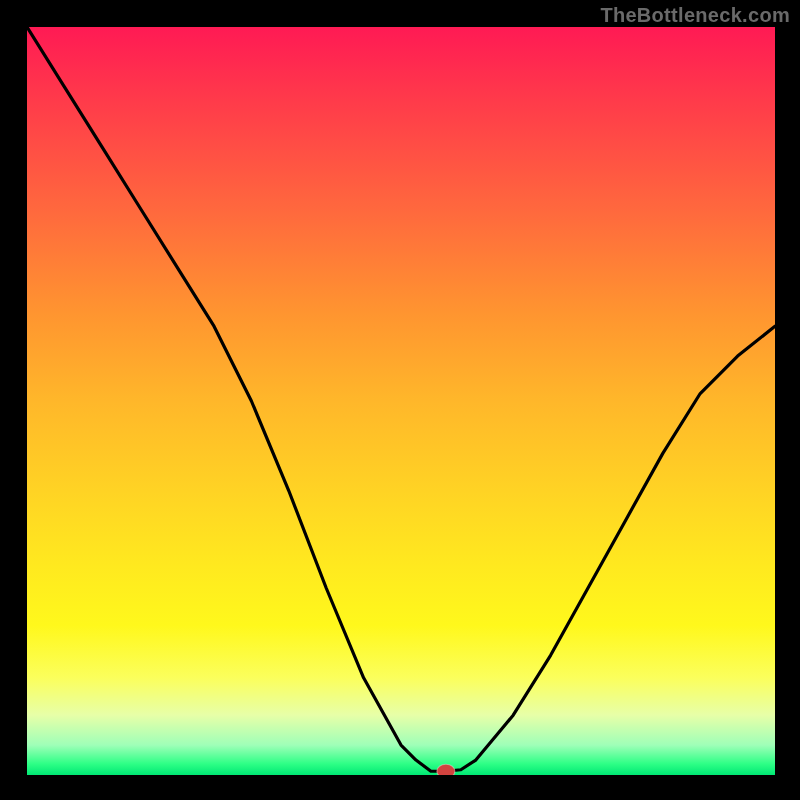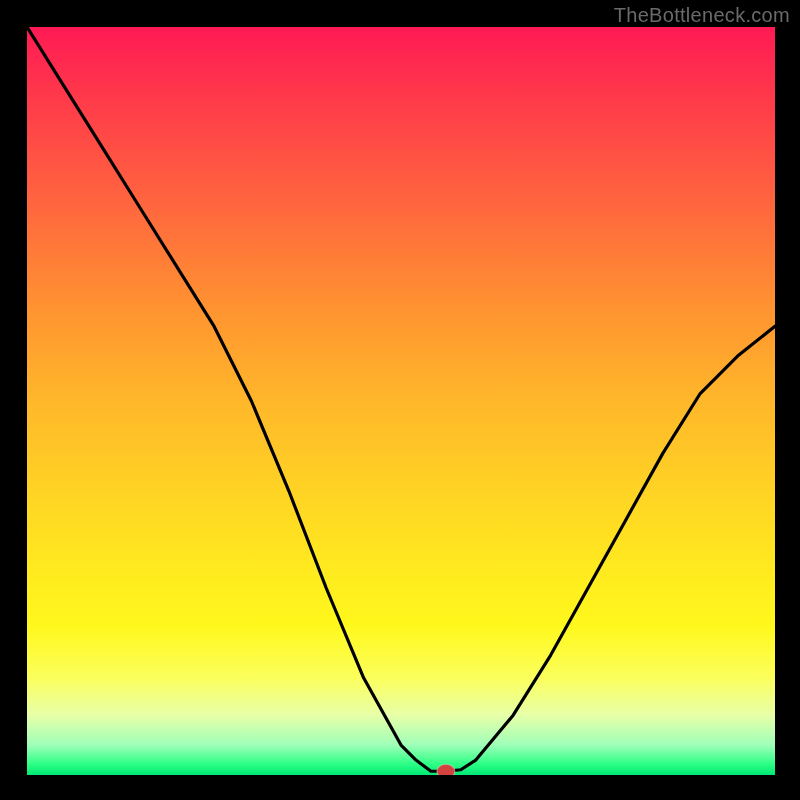--- a/index.html
+++ b/index.html
@@ -16,21 +16,21 @@
     width: 800px;
     height: 800px;
     background: #000;
   }
   .watermark {
     position: absolute;
     top: 4px;
     right: 10px;
     color: #6a6a6a;
     font-size: 20px;
-    font-weight: 400;
+    font-weight: 700;
     letter-spacing: 0.3px;
     z-index: 5;
   }
   .plot {
     position: absolute;
     left: 27px;
     top: 27px;
     width: 748px;
     height: 748px;
     overflow: hidden;

